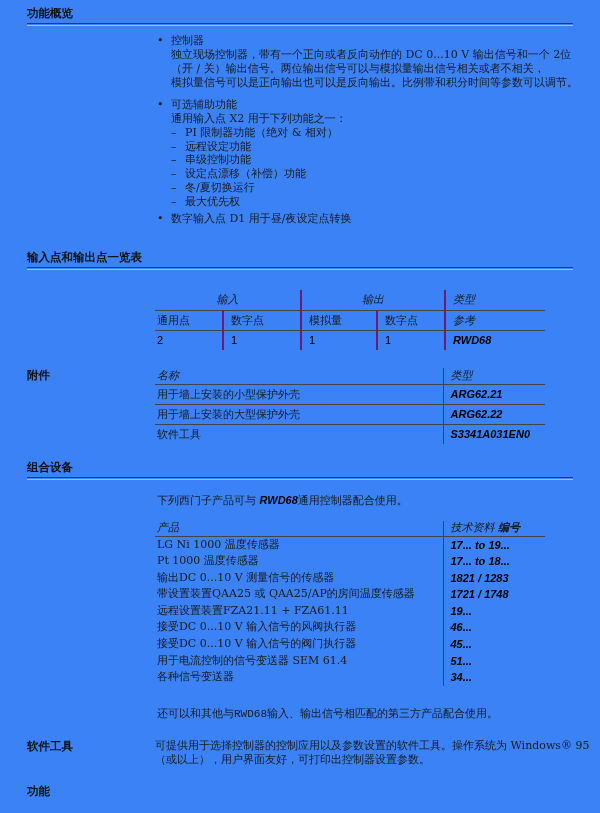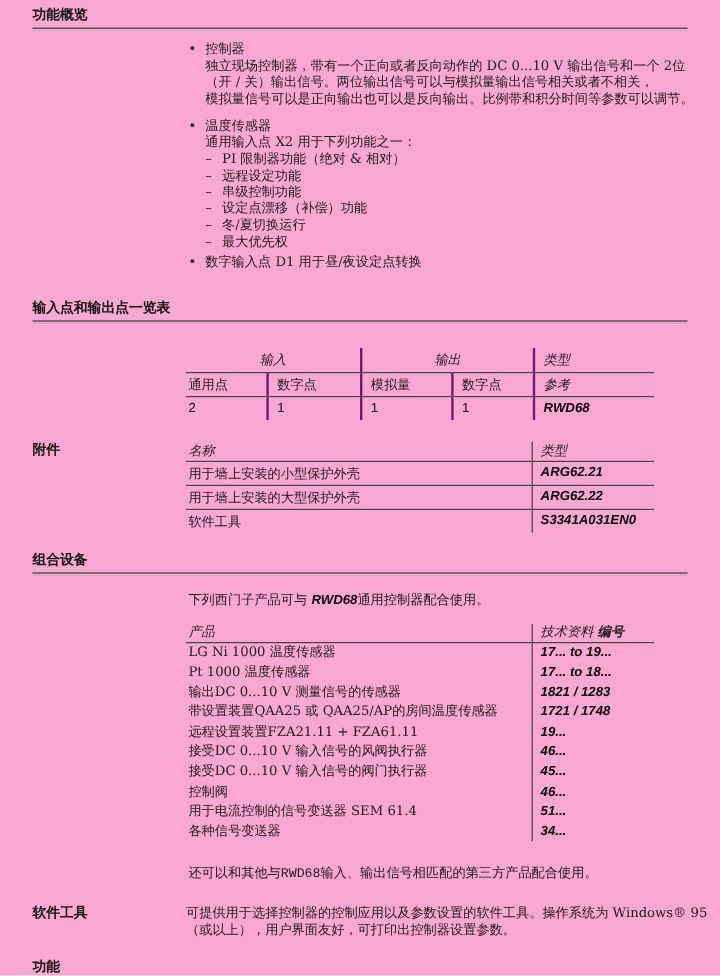--- a/index.html
+++ b/index.html
@@ -1,20 +1,20 @@
 <!DOCTYPE html>
 <html><head>
 <meta charset="utf-8">
 <style>
   * { margin:0; padding:0; box-sizing:border-box; }
   html,body { background:#ffffff; }
   .page {
     position:relative;
     width:600px; height:813px;
-    background:#f9a8d4;
+    background:#3b82f6;
     color:#1a1a1a;
     font-family:"DejaVu Serif", serif;
     font-size:11px;
     overflow:hidden;
     padding-top:6px;
   }
   
   .sec-head {
     margin-left:27px;
     font-family:"Liberation Sans", sans-serif;
@@ -96,21 +96,21 @@
       <span>控制器</span>
     </div>
     <div class="para">
       <div class="line">独立现场控制器，带有一个正向或者反向动作的 DC 0...10 V 输出信号和一个 2位</div>
       <div class="line">（开 / 关）输出信号。两位输出信号可以与模拟量输出信号相关或者不相关，</div>
       <div class="line">模拟量信号可以是正向输出也可以是反向输出。比例带和积分时间等参数可以调节。</div>
     </div>
 
     <div class="bullet-row mt8">
       <span class="marker">•</span>
-      <span>温度传感器</span>
+      <span>可选辅助功能</span>
     </div>
     <div class="para">
       <div class="line">通用输入点 X2 用于下列功能之一：</div>
     </div>
     <div class="dash-list">
       <div class="dash-row">
         <span class="marker">–</span>
         <span>PI 限制器功能（绝对 &amp; 相对）</span>
       </div>
       <div class="dash-row">
@@ -246,24 +246,20 @@
     </tr>
     <tr>
       <td class="c1">接受DC 0...10 V 输入信号的风阀执行器</td>
       <td class="bl val-b">46...</td>
     </tr>
     <tr>
       <td class="c1">接受DC 0...10 V 输入信号的阀门执行器</td>
       <td class="bl val-b">45...</td>
     </tr>
     <tr>
-      <td class="c1">控制阀</td>
-      <td class="bl val-b">46...</td>
-    </tr>
-    <tr>
       <td class="c1">用于电流控制的信号变送器 SEM 61.4</td>
       <td class="bl val-b">51...</td>
     </tr>
     <tr>
       <td class="c1">各种信号变送器</td>
       <td class="bl val-b">34...</td>
     </tr>
   </tbody>
     </table>
 

